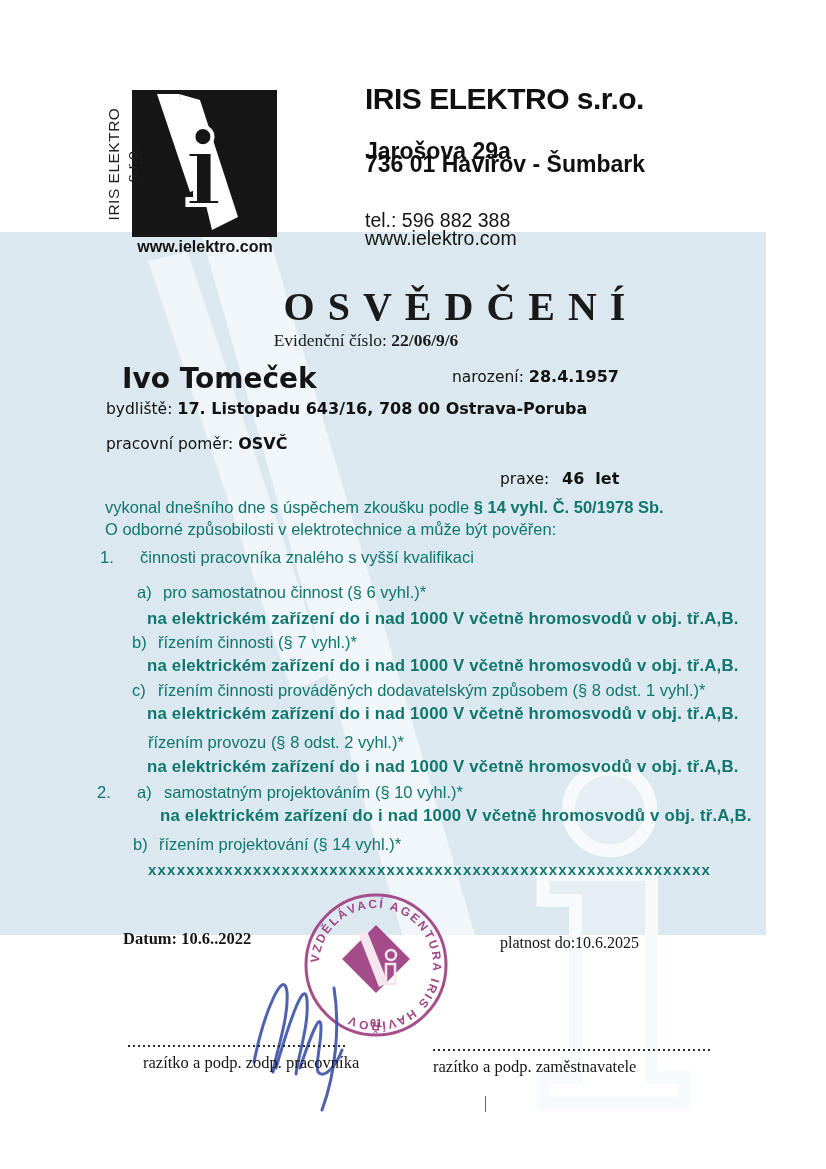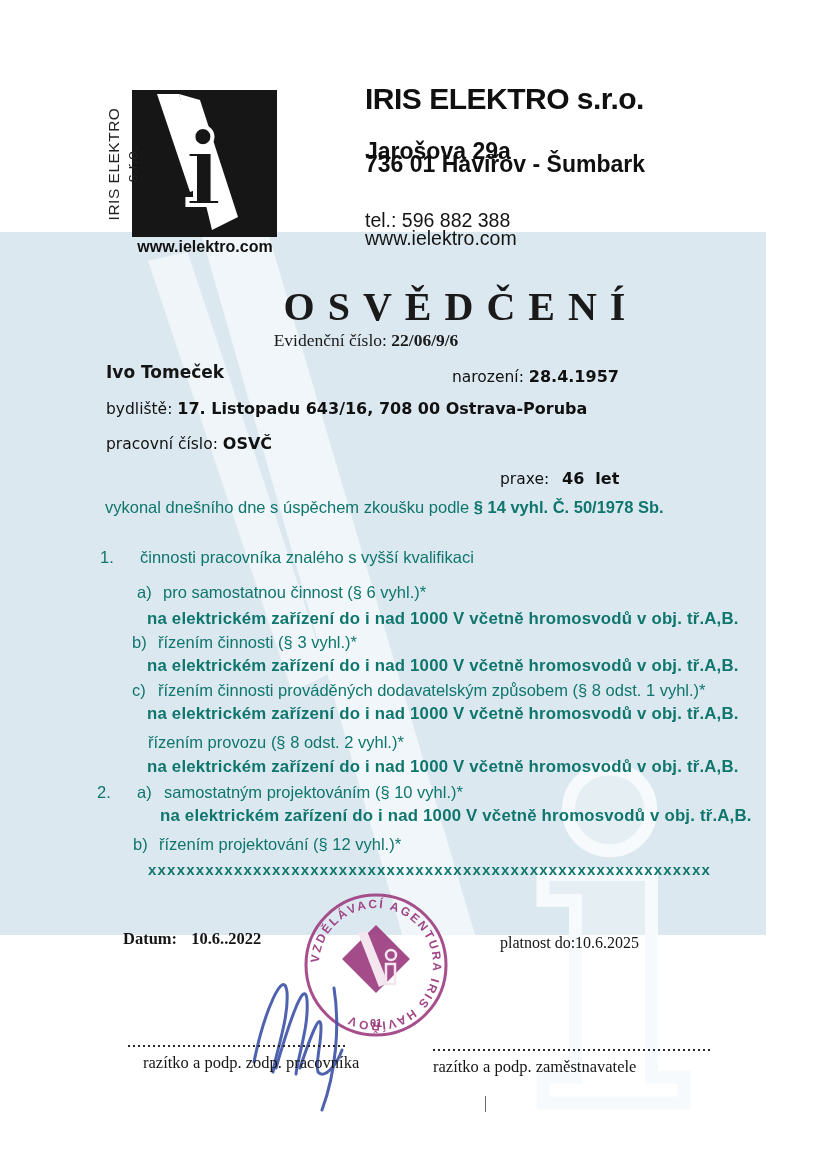--- a/index.html
+++ b/index.html
@@ -45,22 +45,22 @@
   .title{left:0; top:283px; width:826px; text-align:center;
     font-family:"Liberation Serif", serif; font-weight:bold; font-size:40px;
     letter-spacing:13px; color:#1a1a1a;padding-left:48px;}
   .evidence{left:0; top:330px; width:732px; text-align:center;
     font-family:"Liberation Serif", serif; font-size:17.5px; color:#1a1a1a;}
   .evidence b{font-weight:bold;}
 
   
   .sansrow{font-family:"DejaVu Sans", sans-serif; font-size:15.5px; color:#111;}
   .sansrow b{font-size:16px;margin-top:38px;}
-  .name{left:106px; top:362px; font-family:"DejaVu Sans", sans-serif;
-    font-size:17px; font-weight:bold;}
+  .name{left:122px; top:362px; font-family:"DejaVu Sans", sans-serif;
+    font-size:28px; font-weight:bold;}
   .birth{left:452px; top:367px;}
   .residence{left:106px; top:399px;}
   .employment{left:106px; top:434px;}
   .education{left:106px; top:469px;}
   .praxis{left:500px; top:469px;}
 
   
   .serif{font-family:Liberation Sans, sans-serif; font-size:16.5px; color:#0f766e;}
   .serif b{font-size:16.5px;}
   .intro1{left:105px; top:498px;}
@@ -125,69 +125,70 @@
   <div class="abs name">Ivo Tomeček</div>
   <div class="abs sansrow birth">
     <span>narození:</span>
     <b>28.4.1957</b>
   </div>
   <div class="abs sansrow residence">
     <span>bydliště:</span>
     <b>17. Listopadu 643/16, 708 00 Ostrava-Poruba</b>
   </div>
   <div class="abs sansrow employment">
-    <span>pracovní číslo:</span>
+    <span>pracovní poměr:</span>
     <b>OSVČ</b>
   </div>
   <div class="abs sansrow praxis">
     <span>praxe:</span>
     <b style="margin-left:8px">46</b>
     <b style="margin-left:6px">let</b>
   </div>
 
   <div class="abs serif intro1">
     <span>vykonal dnešního dne s úspěchem zkoušku podle </span><b>§ 14 vyhl. Č. 50/1978 Sb.</b>
   </div>
+  <div class="abs serif intro2">O odborné způsobilosti v elektrotechnice a může být pověřen:</div>
 
   <div class="abs serif row" style="top:548px">
     <span class="lnum" style="left:100px">1.</span>
     <span class="lnum" style="left:140px">činnosti pracovníka znalého s vyšší kvalifikaci</span>
   </div>
   <div class="abs serif row" style="top:583px">
     <span class="lnum" style="left:137px">a)</span>
     <span class="lnum" style="left:163px">pro samostatnou činnost (§ 6 vyhl.)*</span>
   </div>
   <div class="abs serif row bold-clause" style="top:609px; left:147px">na elektrickém zařízení do i nad 1000 V včetně hromosvodů v obj. tř.A,B.</div>
   <div class="abs serif row" style="top:633px">
     <span class="lnum" style="left:132px">b)</span>
-    <span class="lnum" style="left:158px">řízením činnosti (§ 3 vyhl.)*</span>
+    <span class="lnum" style="left:158px">řízením činnosti (§ 7 vyhl.)*</span>
   </div>
   <div class="abs serif row bold-clause" style="top:656px; left:147px">na elektrickém zařízení do i nad 1000 V včetně hromosvodů v obj. tř.A,B.</div>
   <div class="abs serif row" style="top:681px">
     <span class="lnum" style="left:132px">c)</span>
     <span class="lnum" style="left:158px">řízením činnosti prováděných dodavatelským způsobem (§ 8 odst. 1 vyhl.)*</span>
   </div>
   <div class="abs serif row bold-clause" style="top:704px; left:147px">na elektrickém zařízení do i nad 1000 V včetně hromosvodů v obj. tř.A,B.</div>
   <div class="abs serif row" style="top:733px; left:148px">řízením provozu (§ 8 odst. 2 vyhl.)*</div>
   <div class="abs serif row bold-clause" style="top:757px; left:147px">na elektrickém zařízení do i nad 1000 V včetně hromosvodů v obj. tř.A,B.</div>
   <div class="abs serif row" style="top:783px">
     <span class="lnum" style="left:97px">2.</span>
     <span class="lnum" style="left:137px">a)</span>
     <span class="lnum" style="left:164px">samostatným projektováním (§ 10 vyhl.)*</span>
   </div>
   <div class="abs serif row bold-clause" style="top:806px; left:160px">na elektrickém zařízení do i nad 1000 V včetně hromosvodů v obj. tř.A,B.</div>
   <div class="abs serif row" style="top:835px">
     <span class="lnum" style="left:133px">b)</span>
-    <span class="lnum" style="left:159px">řízením projektování (§ 12 vyhl.)*</span>
+    <span class="lnum" style="left:159px">řízením projektování (§ 14 vyhl.)*</span>
   </div>
   <div class="abs serif row xxx" style="top:861px; left:148px">xxxxxxxxxxxxxxxxxxxxxxxxxxxxxxxxxxxxxxxxxxxxxxxxxxxxxxxxxxx</div>
 
   <div class="abs datum">
     <span>Datum:</span>
-    <span style="margin-left:10px">10.6..2022</span>
+    <span style="">10.6..2022</span>
   </div>
   <div class="abs platnost">
     <span>platnost do:</span><b>10.6.2025</b>
   </div>
 
   <svg class="abs stamp-svg" width="160" height="160" viewBox="0 0 160 160">
     <circle cx="80" cy="80" r="70" fill="none" stroke="#9c3c80" stroke-width="3" opacity=".9"></circle>
     <defs>
       <path id="ringPath" d="M 80,80 m -57,0 a 57,57 0 1,1 114,0 a 57,57 0 1,1 -114,0"></path>
     </defs>

